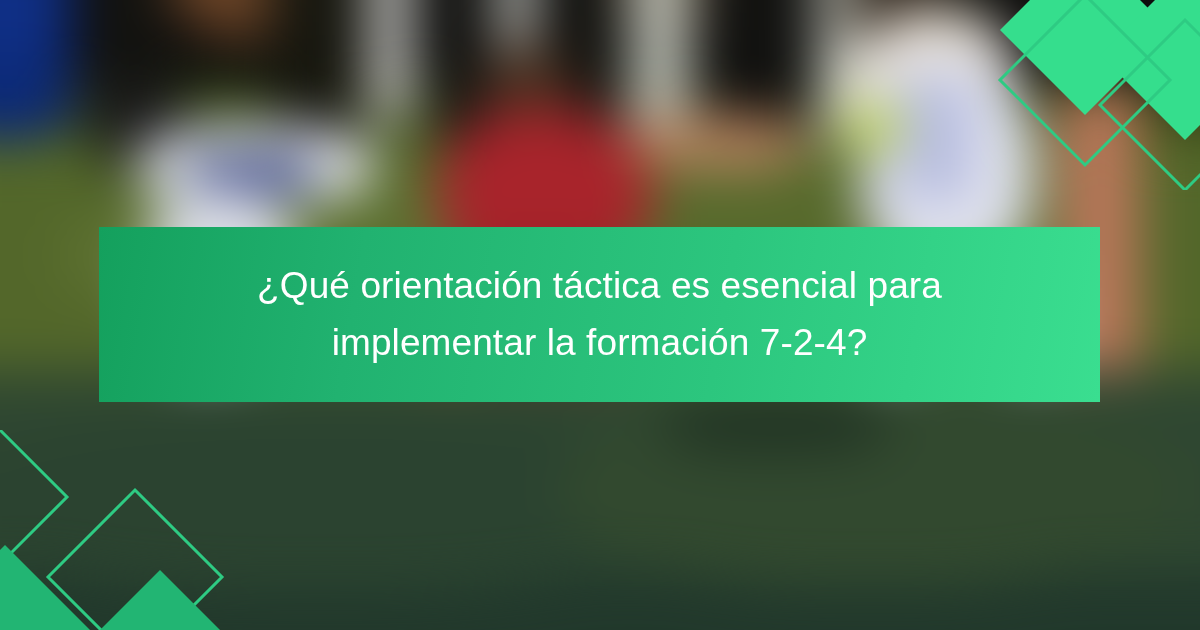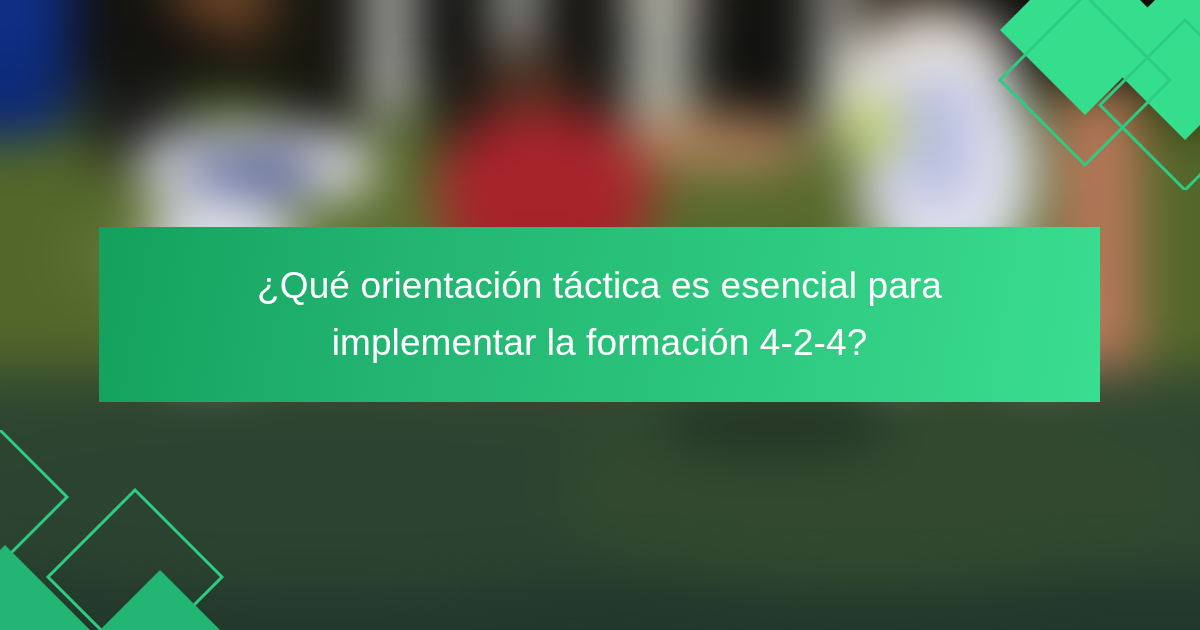--- a/index.html
+++ b/index.html
@@ -167,16 +167,16 @@
 
       <path d="M 135 60 L 222 147 L 135 234 L 48 147 Z" fill="none" stroke="#2ecb83" stroke-width="3"></path>
 
       <path d="M 5 115 L 92 202 L 5 289 L -82 202 Z" fill="#22b573"></path>
 
       <path d="M 160 140 L 247 227 L 160 314 L 73 227 Z" fill="#22b573"></path>
     </svg>
   </div>
 
   <div class="banner">
-    <div class="banner-text">¿Qué orientación táctica es esencial para implementar la formación 4-2-4?</div>
+    <div class="banner-text">¿Qué orientación táctica es esencial para implementar la formación 7-2-4?</div>
   </div>
 
 </div>
 
 </body></html>

